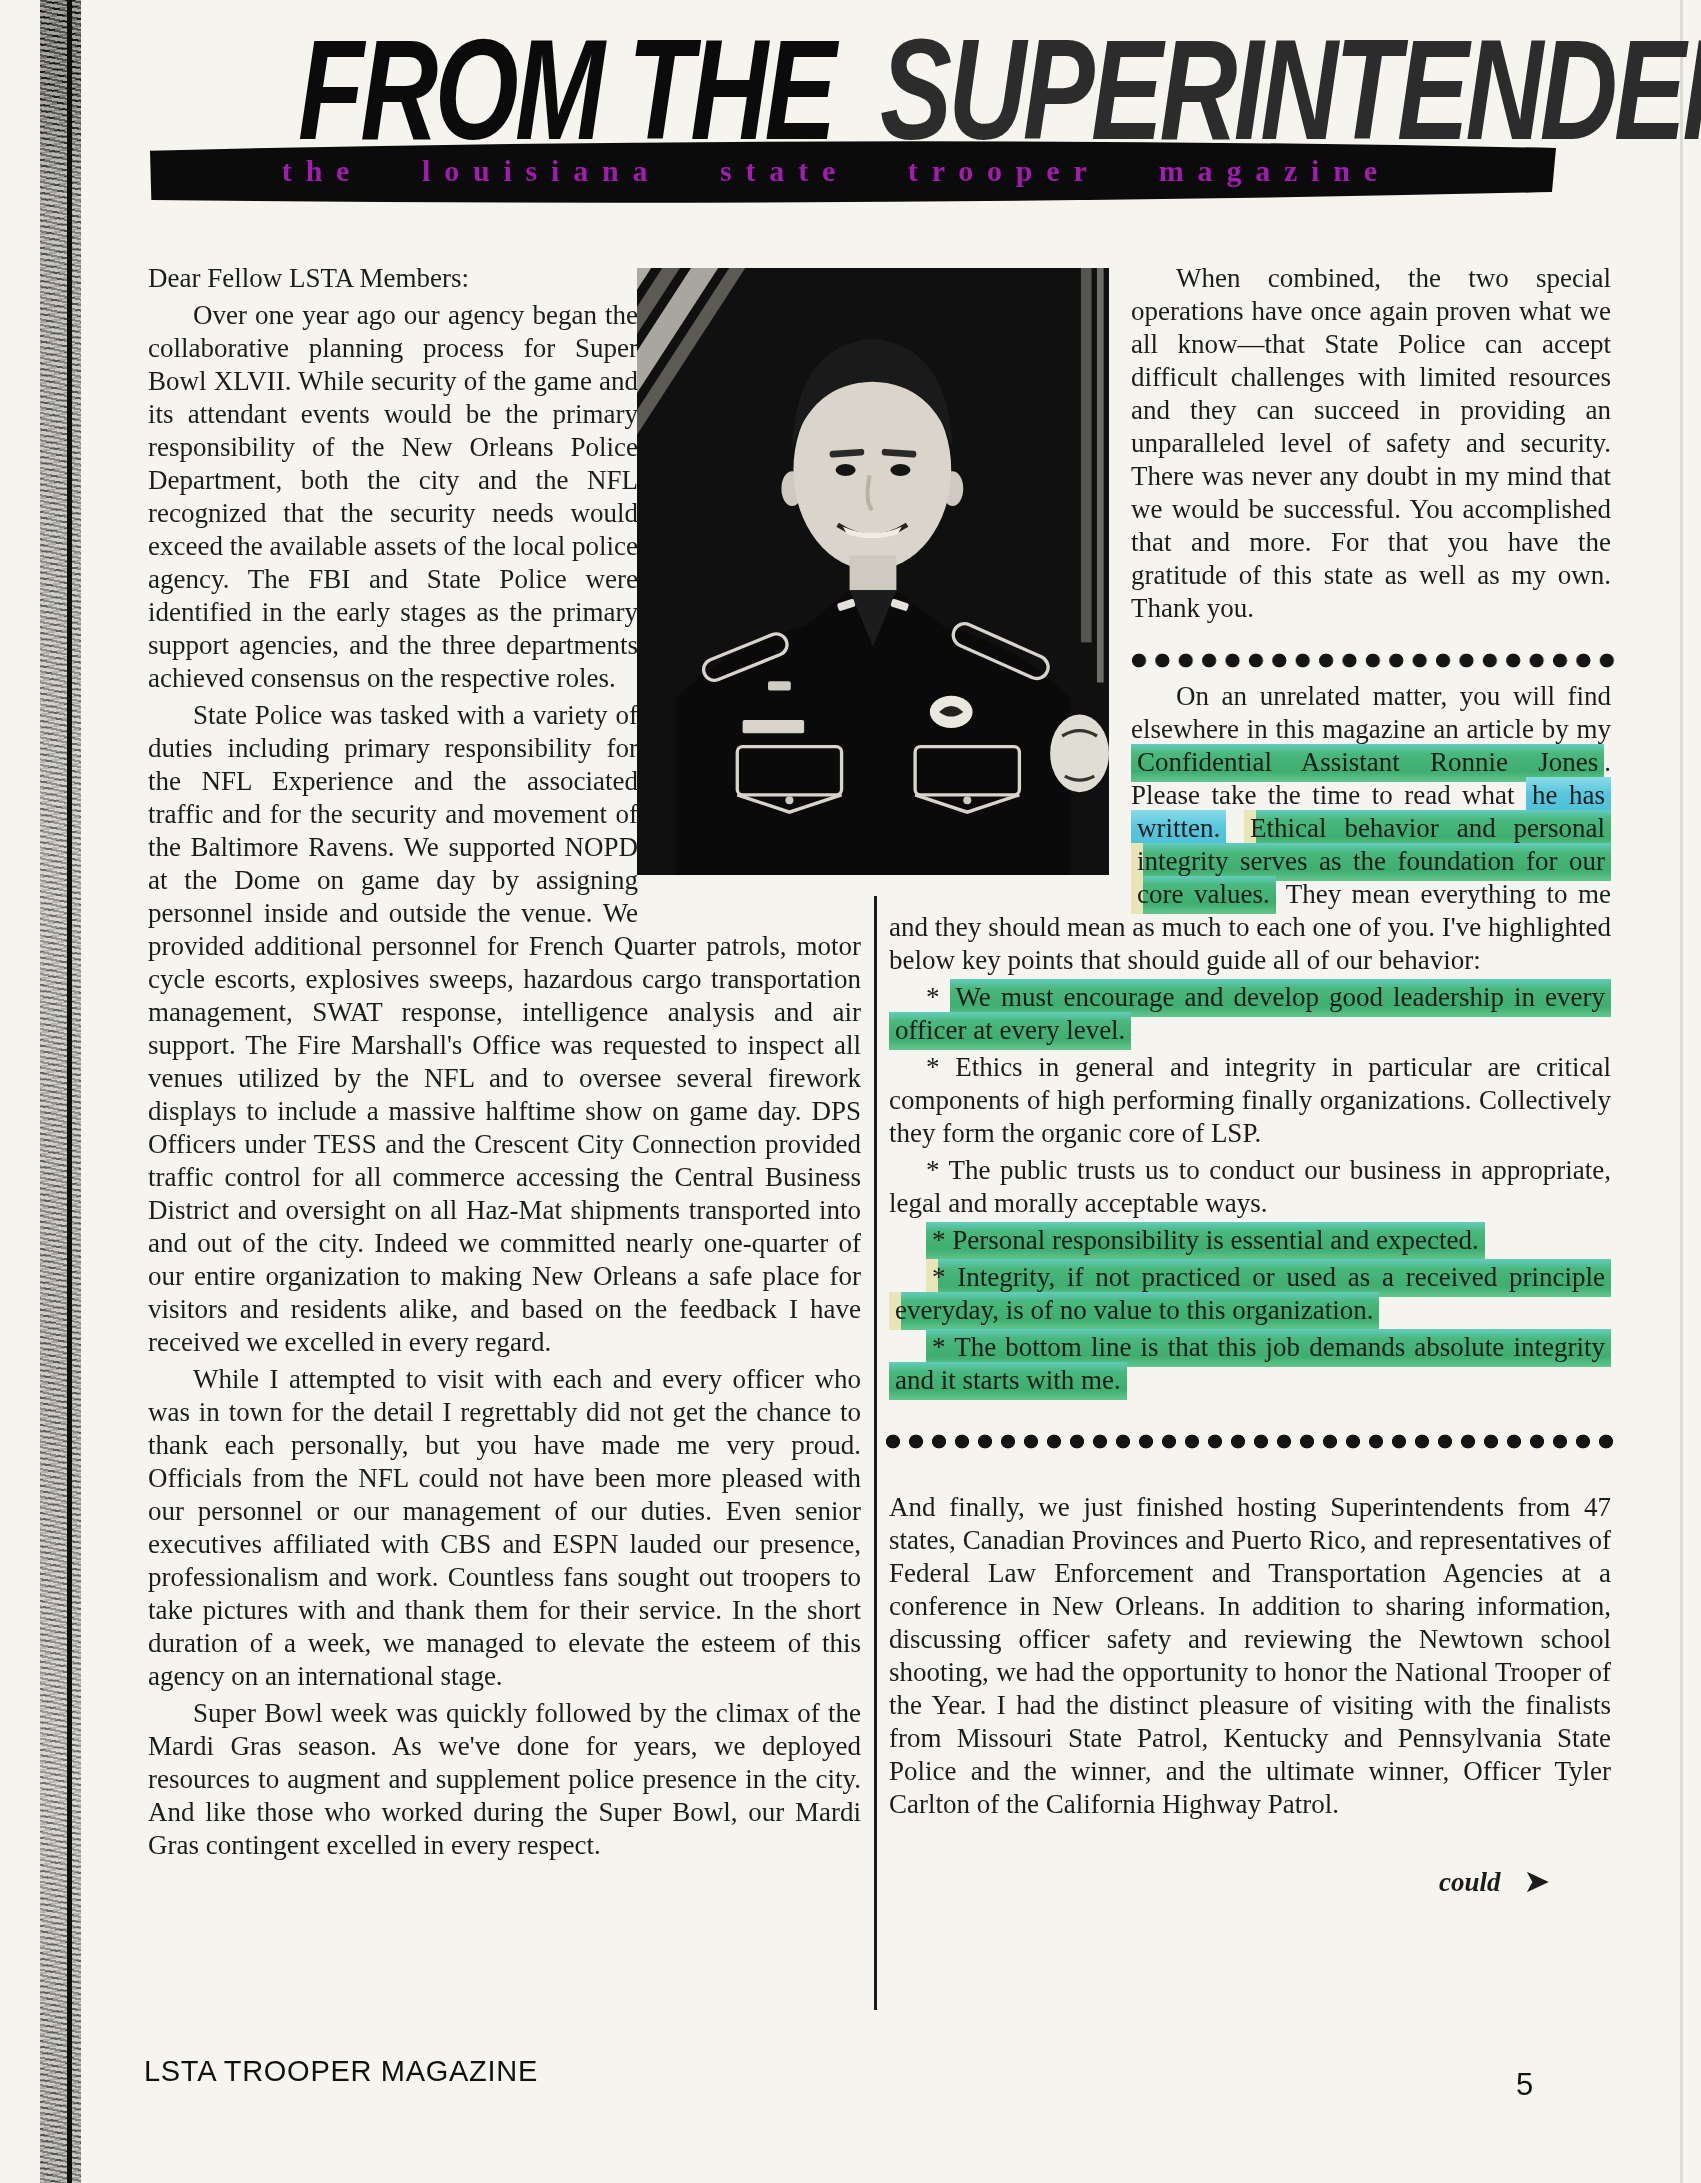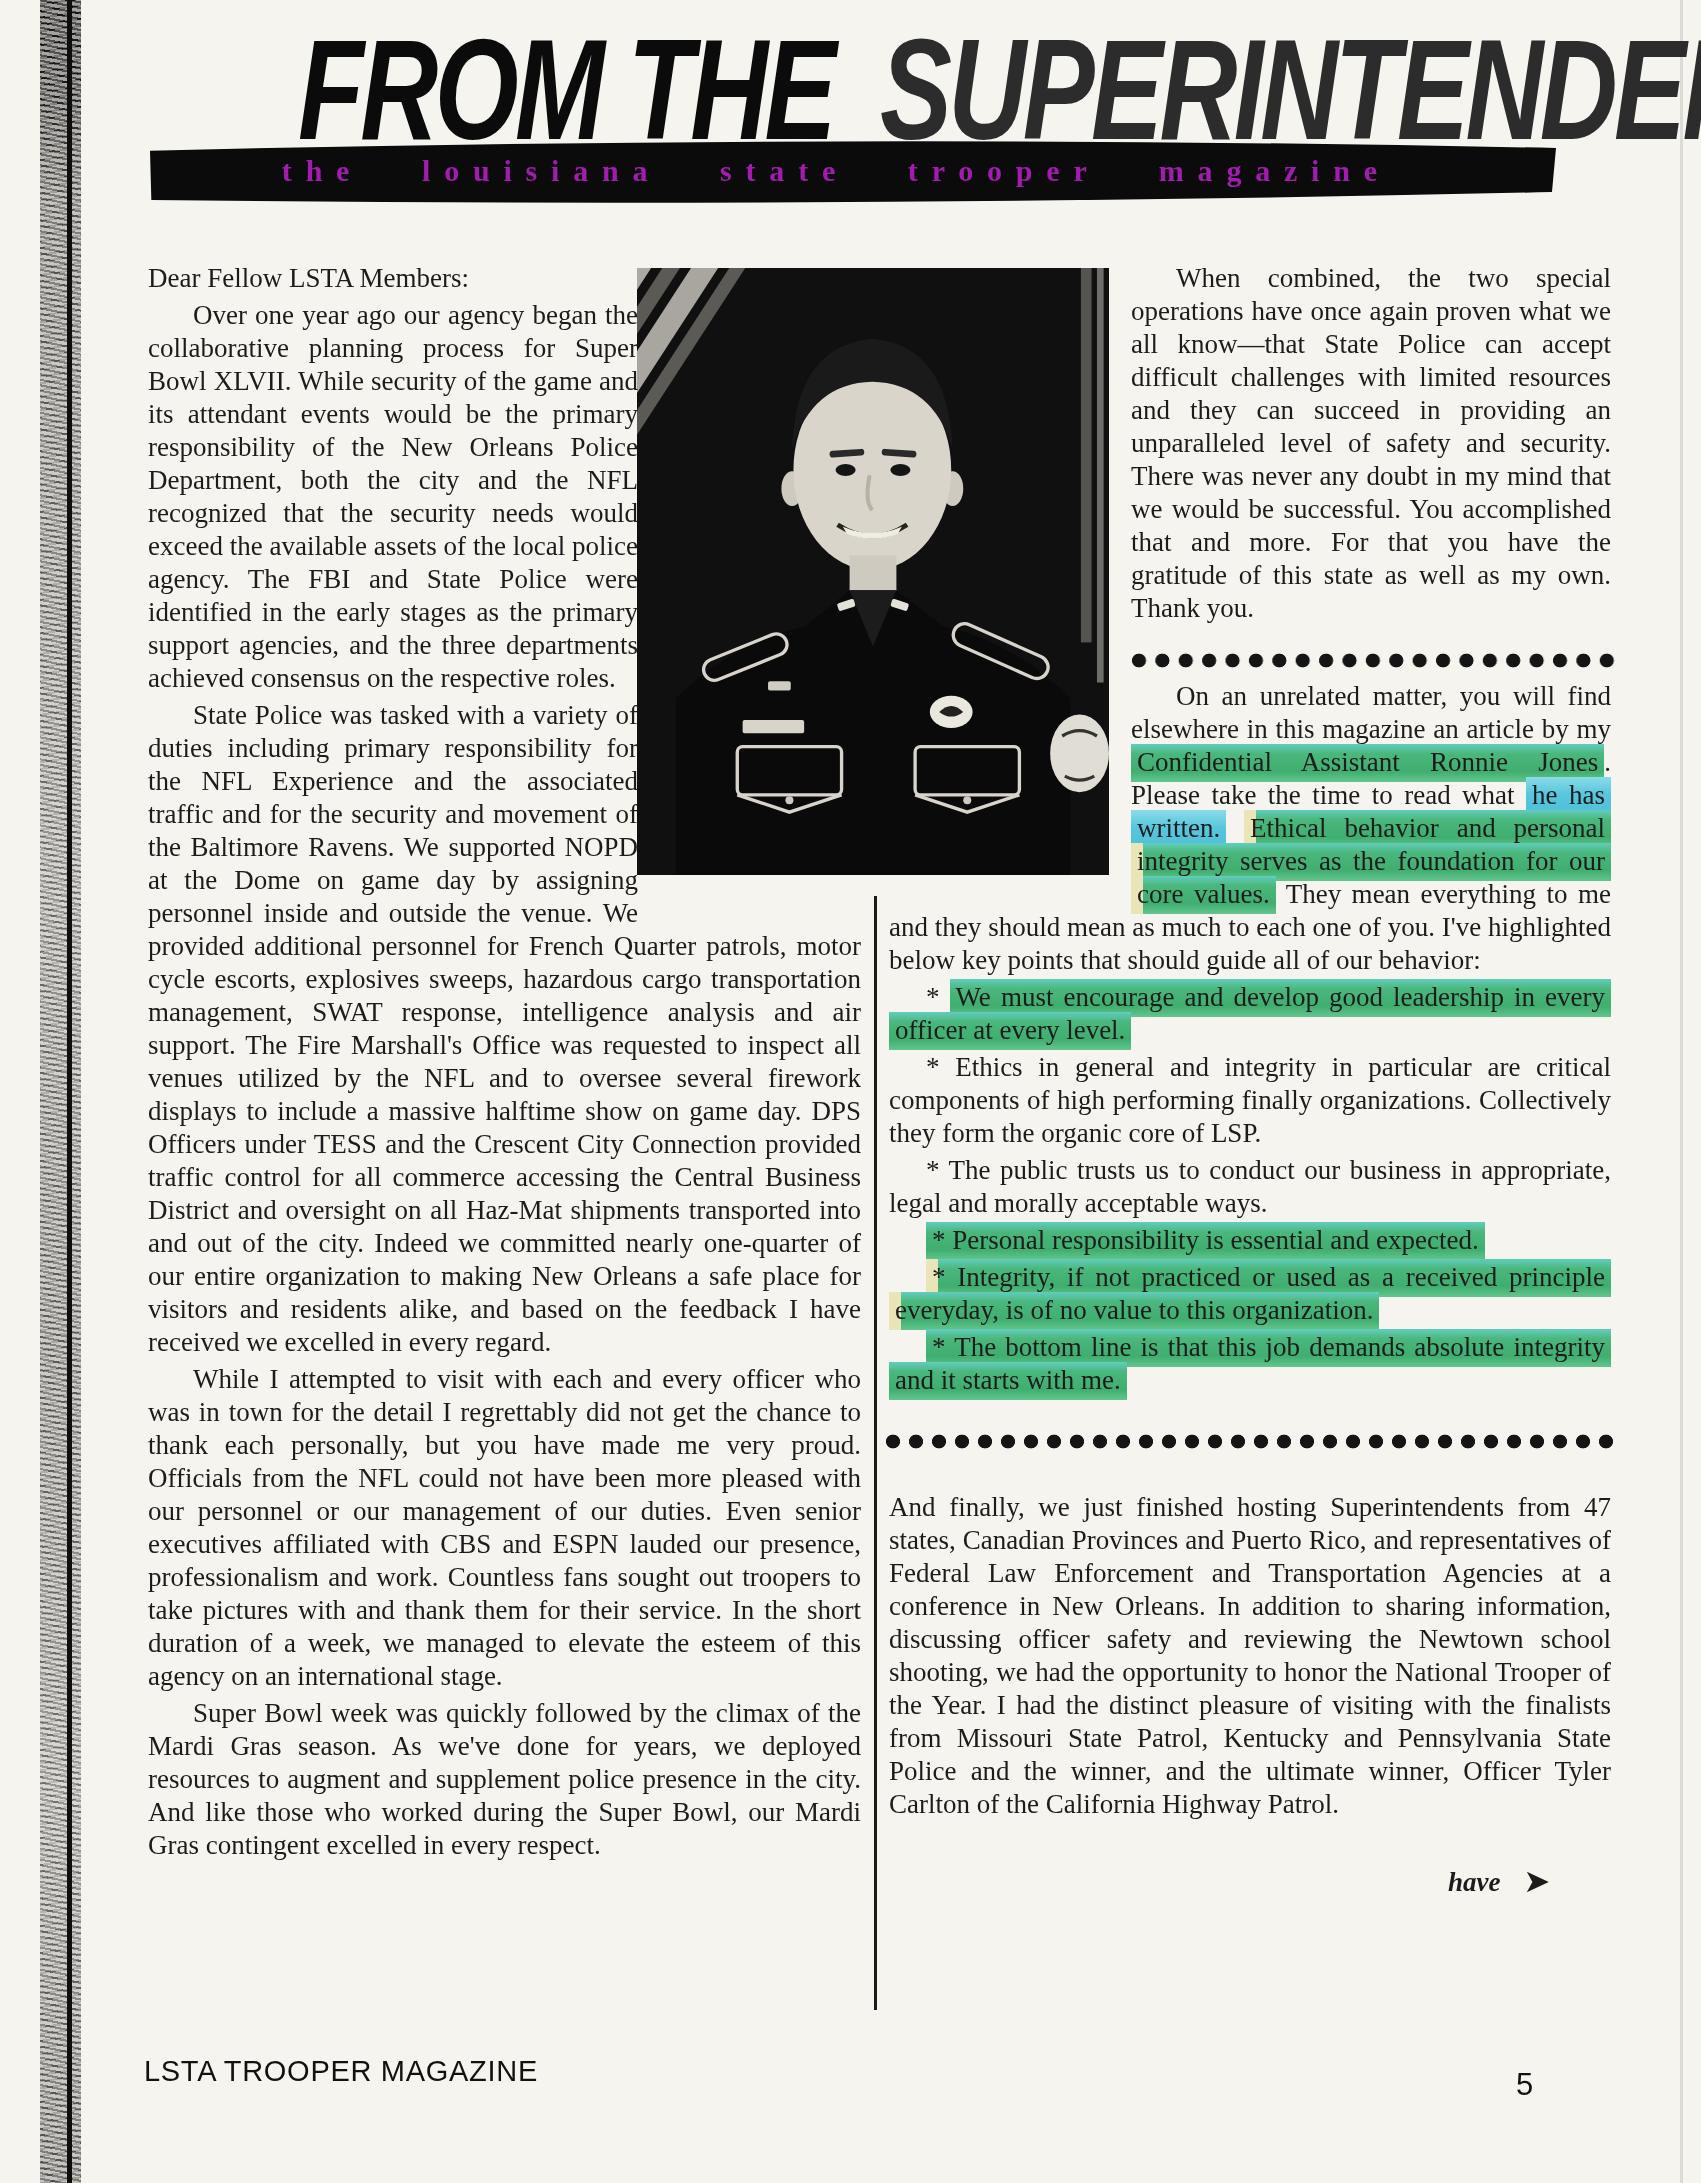--- a/index.html
+++ b/index.html
@@ -161,21 +161,21 @@
     </p>
     <p class="bullet">
       <span class="hl hl-gy"><span>*</span> <span>Integrity, if not practiced or used as a received principle everyday, is of no value to this organization.</span></span>
     </p>
     <p class="bullet">
       <span class="hl hl-g"><span>*</span> <span>The bottom line is that this job demands absolute integrity and it starts with me.</span></span>
     </p>
     <div class="dots second"></div>
     <p>And finally, we just finished hosting Superintendents from 47 states, Canadian Provinces and Puerto Rico, and representatives of Federal Law Enforcement and Transportation Agencies at a conference in New Orleans. In addition to sharing information, discussing officer safety and reviewing the Newtown school shooting, we had the opportunity to honor the National Trooper of the Year. I had the distinct pleasure of visiting with the finalists from Missouri State Patrol, Kentucky and Pennsylvania State Police and the winner, and the ultimate winner, Officer Tyler Carlton of the California Highway Patrol.</p>
     <p class="more">
-      <span>have</span>
+      <span>could</span>
       <span class="arrow">➤</span>
     </p>
   </div>
 
   <div class="footer-name">LSTA TROOPER MAGAZINE</div>
   <div class="page-num">5</div>
 
 </div>
 
 

